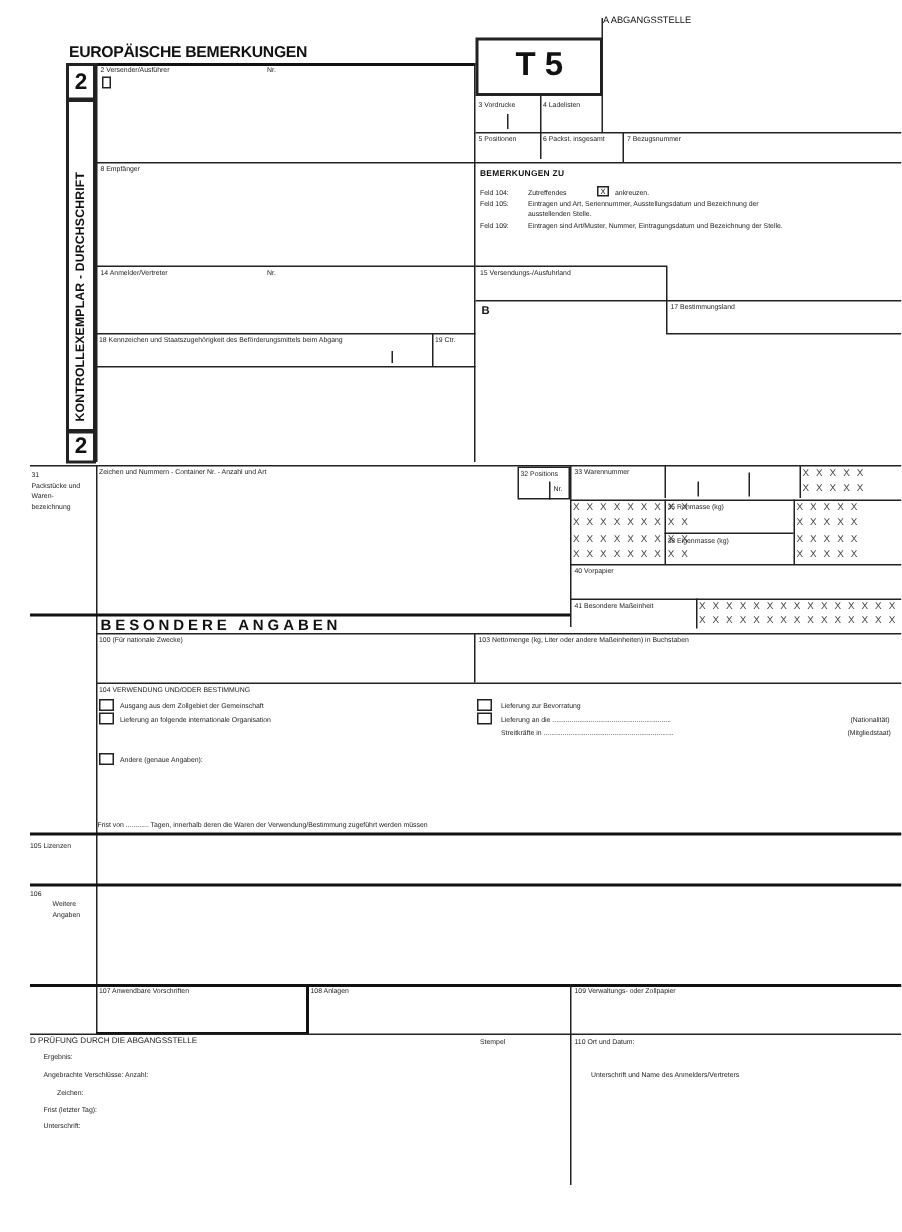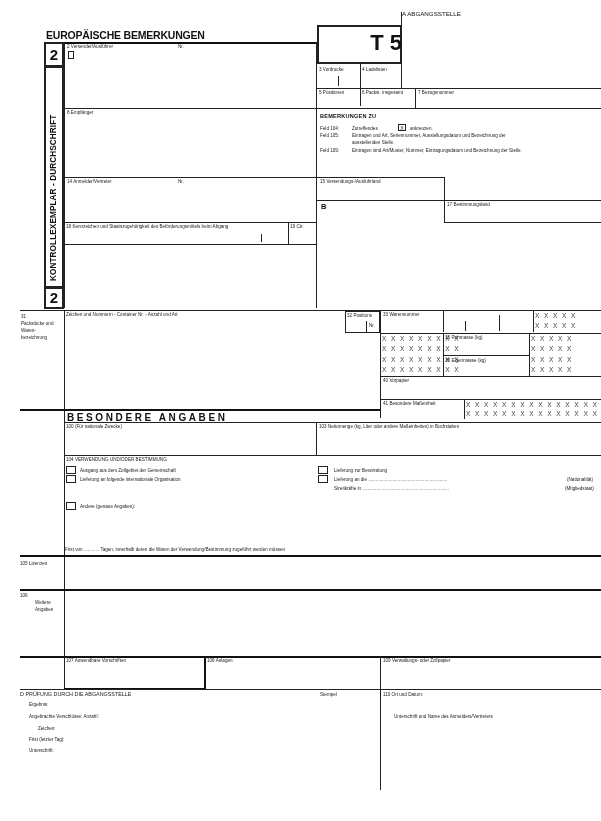--- a/index.html
+++ b/index.html
@@ -7,21 +7,21 @@
          font-family:"Liberation Sans", sans-serif; color:#111; }
   .abs { position:absolute; }
   .box { position:absolute; border:1px solid #222; box-sizing:border-box; }
   .hl { position:absolute; height:0; border-top:1px solid #222; }
   .hl2 { position:absolute; height:0; border-top:2px solid #111; }
   .vl { position:absolute; width:0; border-left:1px solid #222; }
   .vl2 { position:absolute; width:0; border-left:2px solid #111; }
   .lbl { position:absolute; font-size:4.6px; line-height:5.5px; white-space:nowrap; color:#222; }
   .lbl-md { position:absolute; font-size:5.4px; line-height:6.5px; white-space:nowrap; color:#222; }
   .title { position:absolute; font-weight:bold; font-size:10.5px; letter-spacing:-0.2px; }
-  .t5 { position:absolute; font-weight:bold; font-size:22px; text-align:right; }
+  .t5 { position:absolute; font-weight:bold; font-size:22px; text-align:center; }
   .big2 { position:absolute; font-weight:bold; font-size:15px; text-align:center; }
   .vert { position:absolute; font-weight:bold; font-size:8.2px; white-space:nowrap;
           transform:rotate(-90deg); transform-origin:left top; letter-spacing:0.1px; }
   .xx { position:absolute; font-size:6.6px; line-height:8px; letter-spacing:1.4px; color:#444; white-space:nowrap; }
   .chk { position:absolute; width:10px; height:8px; border:1px solid #222; box-sizing:border-box; }
   .sect { position:absolute; font-weight:bold; font-size:10px; letter-spacing:2.6px; }
   .headlbl { position:absolute; font-weight:bold; font-size:5.6px; letter-spacing:0.2px; }
   .field { position:absolute; background:transparent; }
 </style>
 </head>

